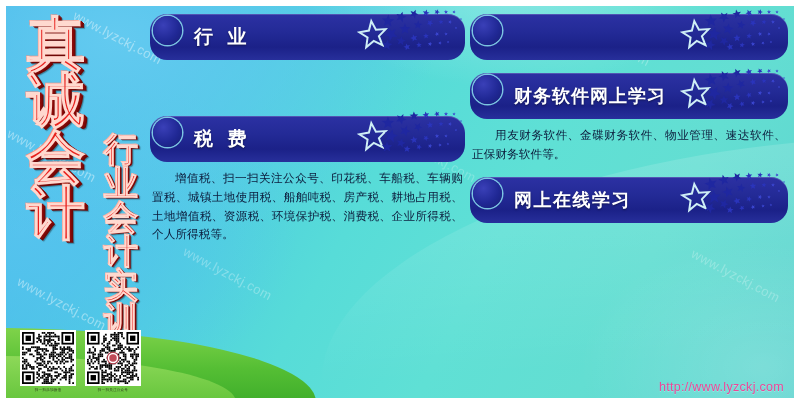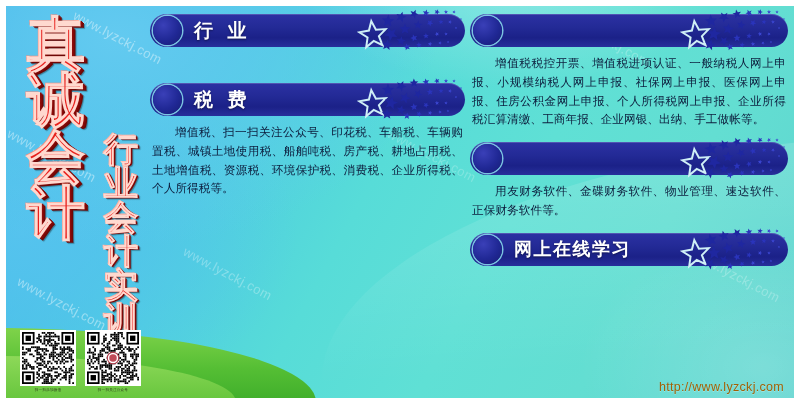--- a/index.html
+++ b/index.html
@@ -142,21 +142,21 @@
   
   .col { position: absolute; top: 14px; }
   .col-mid   { left: 150px; width: 315px; }
   .col-right { left: 470px; width: 318px; }
 
   .section { margin-bottom: 10px; }
 
   
   .bar {
     position: relative;
-    height: 33px;
+    height: 46px;
     border-radius: 17px;
     background: linear-gradient(180deg,#2c31a3 0%, #232a96 40%, #1b2188 72%, #272f9b 100%);
     box-shadow: inset 0 1px 0 rgba(255,255,255,.18);
     overflow: visible;
     display: flex; align-items: center;
   }
   .bar-knob {
     position: absolute; left: 3px; top: 2px;
     width: 29px; height: 29px;
     border-radius: 50%;
@@ -187,21 +187,21 @@
     line-height: 1.62;
     text-align: justify;
     text-indent: 23px;
     font-family: "DejaVu Sans", sans-serif;
     letter-spacing: .1px;
   }
 
   
   .site {
     position: absolute; right: 16px; bottom: 10px;
-    color: #a16207;
+    color: #ec4899;
     font-size: 12.5px;
     font-family: "Liberation Sans", sans-serif;
     letter-spacing: .3px;
     text-shadow: 0 1px 0 rgba(255,255,255,.25);
   }
 </style>
 </head>
 <body>
 
 <div id="poster">
@@ -944,21 +944,21 @@
               <path d="M61.83 35.10L62.67 36.95L64.70 36.95L63.21 38.32L63.84 40.25L62.07 39.24L60.43 40.44L60.84 38.45L59.20 37.26L61.21 37.03Z" fill="#2a34bb"></path>
               <path d="M73.38 34.73L73.70 36.31L75.27 36.66L73.88 37.46L74.03 39.06L72.84 37.98L71.36 38.61L72.02 37.15L70.96 35.94L72.56 36.12Z" fill="#3b46d0"></path>
               <path d="M83.52 34.28L83.62 35.53L84.80 35.96L83.64 36.44L83.59 37.70L82.78 36.74L81.57 37.09L82.23 36.02L81.52 34.97L82.75 35.27Z" fill="#3b46d0"></path>
               <path d="M91.36 33.65L91.47 34.62L92.40 34.92L91.51 35.33L91.51 36.31L90.85 35.58L89.92 35.88L90.40 35.03L89.82 34.24L90.78 34.44Z" fill="#3b46d0"></path>
               <path d="M98.90 19.70L99.29 20.52L100.20 20.50L99.54 21.13L99.84 21.99L99.04 21.56L98.32 22.11L98.48 21.21L97.74 20.70L98.64 20.57Z" fill="#3b46d0"></path>
               <path d="M103.42 11.07L104.03 11.53L104.71 11.16L104.46 11.89L105.02 12.42L104.25 12.40L103.92 13.10L103.69 12.36L102.93 12.26L103.56 11.82Z" fill="#3b46d0"></path>
             </svg></div>
       </div>
     </div>
 
-    <div class="section" style="margin-top:36px;">
+    <div class="section" style="margin-top:56px;">
       <div class="bar">
         <div class="bar-knob"></div>
         <div class="bar-title">税  费</div>
         <div class="bar-stars"><svg width="112" height="46" viewBox="0 0 112 46">
               <path d="M14.32 14.10L18.92 22.76L28.70 22.11L21.89 29.16L25.53 38.26L16.72 33.96L9.19 40.23L10.56 30.52L2.26 25.30L11.92 23.60Z" fill="none" stroke="#cfeff6" stroke-width="2"></path>
               <path d="M30.98 7.50L32.64 11.73L37.18 11.97L33.66 14.86L34.84 19.25L31.01 16.79L27.20 19.27L28.34 14.87L24.81 12.01L29.35 11.74Z" fill="#1f27a0"></path>
               <path d="M46.41 5.06L46.09 8.89L49.45 10.77L45.70 11.64L44.95 15.42L42.96 12.13L39.14 12.58L41.66 9.67L40.05 6.18L43.59 7.67Z" fill="#1f27a0"></path>
               <path d="M56.82 2.40L58.10 5.36L61.32 5.41L58.90 7.54L59.85 10.61L57.08 8.98L54.44 10.82L55.14 7.68L52.57 5.75L55.78 5.45Z" fill="#1f27a0"></path>
               <path d="M68.27 2.47L69.64 4.59L72.13 4.22L70.54 6.17L71.66 8.42L69.31 7.52L67.52 9.28L67.65 6.77L65.42 5.60L67.86 4.96Z" fill="#2a34bb"></path>
               <path d="M78.86 2.33L80.28 3.78L82.18 3.09L81.24 4.89L82.49 6.49L80.49 6.15L79.36 7.83L79.06 5.82L77.11 5.26L78.93 4.36Z" fill="#2a34bb"></path>
@@ -1017,26 +1017,26 @@
               <path d="M88.31 25.34L89.18 26.25L90.37 25.83L89.77 26.94L90.54 27.94L89.30 27.71L88.58 28.75L88.41 27.50L87.21 27.14L88.34 26.60Z" fill="#3b46d0"></path>
               <path d="M49.15 36.50L50.59 38.57L53.06 38.11L51.54 40.12L52.74 42.33L50.37 41.50L48.63 43.33L48.68 40.81L46.41 39.73L48.82 39.00Z" fill="#2a34bb"></path>
               <path d="M62.46 35.14L62.88 37.12L64.87 37.55L63.11 38.57L63.31 40.59L61.80 39.23L59.95 40.05L60.77 38.19L59.42 36.68L61.44 36.89Z" fill="#2a34bb"></path>
               <path d="M72.73 34.72L73.48 36.14L75.09 36.03L73.97 37.19L74.56 38.69L73.12 37.98L71.88 39.01L72.10 37.42L70.74 36.55L72.33 36.27Z" fill="#3b46d0"></path>
               <path d="M83.87 34.42L83.70 35.67L84.77 36.34L83.53 36.56L83.23 37.79L82.63 36.68L81.37 36.77L82.24 35.85L81.77 34.69L82.90 35.23Z" fill="#3b46d0"></path>
               <path d="M90.59 33.66L91.20 34.43L92.15 34.20L91.60 35.01L92.12 35.84L91.17 35.58L90.54 36.32L90.51 35.34L89.60 34.97L90.52 34.64Z" fill="#3b46d0"></path>
               <path d="M99.45 19.78L99.46 20.69L100.30 21.05L99.44 21.34L99.36 22.25L98.81 21.53L97.92 21.73L98.44 20.98L97.98 20.20L98.85 20.46Z" fill="#3b46d0"></path>
               <path d="M103.62 10.97L104.13 11.54L104.86 11.32L104.47 11.98L104.92 12.61L104.17 12.44L103.70 13.06L103.63 12.29L102.90 12.05L103.61 11.74Z" fill="#3b46d0"></path>
             </svg></div>
       </div>
-      <div class="body-text">增值税税控开票、增值税进项认证、一般纳税人网上申报、小规模纳税人网上申报、社保网上申报、医保网上申报、住房公积金网上申报、个人所得税网上申报、企业所得税汇算清缴、工商年报、企业网银、出纳、手工做帐等。</div>
     </div>
 
     <div class="section" style="margin-top:13px;">
       <div class="bar">
         <div class="bar-knob"></div>
+        <div class="bar-title" style="letter-spacing:1px;font-size:18px;">财务软件网上学习</div>
         <div class="bar-stars"><svg width="112" height="46" viewBox="0 0 112 46">
               <path d="M14.32 14.10L18.92 22.76L28.70 22.11L21.89 29.16L25.53 38.26L16.72 33.96L9.19 40.23L10.56 30.52L2.26 25.30L11.92 23.60Z" fill="none" stroke="#cfeff6" stroke-width="2"></path>
               <path d="M29.89 7.60L32.23 11.49L36.75 10.96L33.77 14.40L35.66 18.53L31.48 16.75L28.13 19.83L28.53 15.31L24.57 13.08L29.00 12.05Z" fill="#1f27a0"></path>
               <path d="M41.79 4.96L44.50 7.69L48.11 6.34L46.35 9.76L48.75 12.77L44.95 12.17L42.83 15.37L42.23 11.57L38.53 10.55L41.96 8.81Z" fill="#1f27a0"></path>
               <path d="M55.28 2.73L57.48 5.08L60.53 4.05L58.97 6.86L60.90 9.44L57.74 8.83L55.88 11.46L55.48 8.27L52.41 7.32L55.32 5.95Z" fill="#1f27a0"></path>
               <path d="M67.92 2.57L69.49 4.53L71.93 3.91L70.55 6.02L71.89 8.15L69.46 7.48L67.85 9.41L67.74 6.90L65.40 5.96L67.76 5.08Z" fill="#2a34bb"></path>
               <path d="M78.60 2.46L80.15 3.76L81.98 2.88L81.22 4.76L82.63 6.23L80.60 6.09L79.64 7.88L79.15 5.91L77.15 5.55L78.87 4.47Z" fill="#2a34bb"></path>
               <path d="M88.08 3.00L89.18 4.07L90.61 3.50L89.94 4.89L90.92 6.07L89.40 5.86L88.57 7.16L88.31 5.64L86.82 5.26L88.17 4.54Z" fill="#3b46d0"></path>
               <path d="M97.01 3.30L97.43 4.41L98.62 4.48L97.69 5.23L97.99 6.38L97.00 5.73L95.99 6.37L96.30 5.22L95.39 4.46L96.57 4.41Z" fill="#3b46d0"></path>
               <path d="M37.32 20.84L36.71 25.70L40.89 28.25L36.08 29.18L34.94 33.94L32.57 29.65L27.69 30.03L31.04 26.46L29.17 21.94L33.60 24.02Z" fill="#1f27a0"></path>

